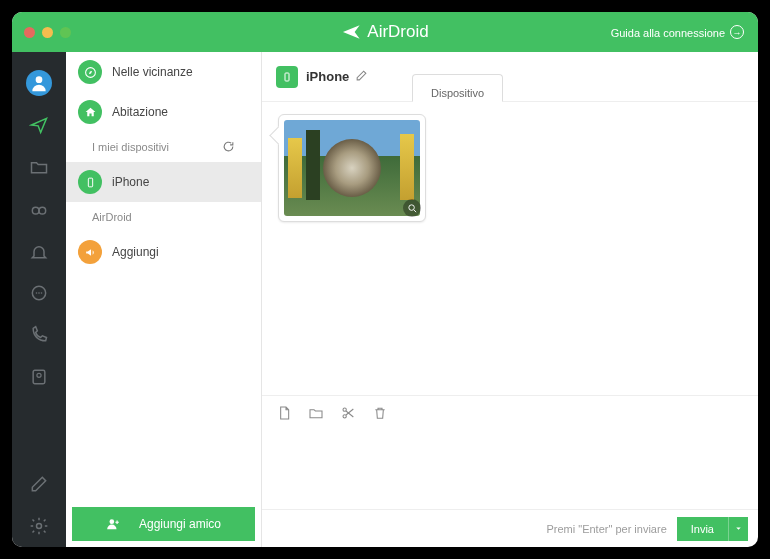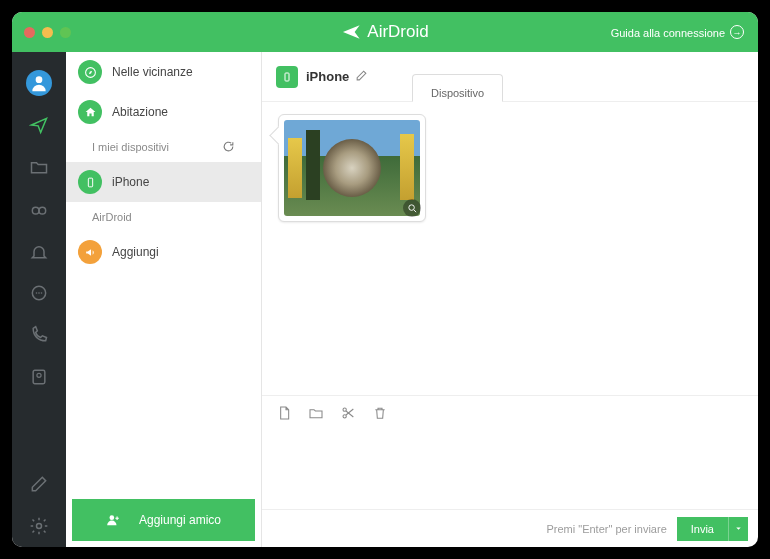--- a/index.html
+++ b/index.html
@@ -26,21 +26,21 @@
   .contacts { width: 196px; background: #fff; border-right: 1px solid #e5e5e5; display: flex; flex-direction: column; }
   .contacts-list { flex: 1; overflow-y: auto; }
   .c-item { height: 40px; display: flex; align-items: center; padding: 0 12px; gap: 10px; font-size: 12px; color: #454545; cursor: pointer; }
   .c-item.selected { background: #eaeaea; }
   .c-icon { width: 24px; height: 24px; border-radius: 50%; display: flex; align-items: center; justify-content: center; color: #fff; flex-shrink: 0; }
   .c-icon svg { width: 13px; height: 13px; }
   .green-bg { background: #42c062; }
   .orange-bg { background: #f3a13b; }
   .section-hdr { height: 30px; display:flex; align-items:center; padding: 0 26px; font-size: 11px; color: #8a8a8a; justify-content: space-between;}
   .refresh-ic { cursor:pointer; color:#7a7a7a;}
-  .add-friend { height: 42px; margin: 6px; background: #42c062; color: #fff; display: flex; align-items: center; justify-content: center; gap: 19px; font-size: 12px; cursor: pointer; }
+  .add-friend { height: 34px; margin: 6px; background: #42c062; color: #fff; display: flex; align-items: center; justify-content: center; gap: 19px; font-size: 12px; cursor: pointer; }
   .main { flex: 1; display: flex; flex-direction: column; min-width: 0; }
   .chat-hdr { height: 50px; display: flex; align-items: center; padding: 0 14px; border-bottom: 1px solid #eee; position: relative; }
   .chat-hdr .device-ic { width: 22px; height: 22px; border-radius:4px; background:#42c062; display:flex;align-items:center;justify-content:center;color:#fff; margin-right:8px;}
   .chat-hdr .device-ic svg{width:12px;height:12px;}
   .chat-hdr .title { font-size: 13px; color: #333; font-weight:600; }
   .chat-hdr .edit { margin-left: 6px; color: #888; cursor:pointer;}
   .tab { position:absolute; bottom:-1px; left:150px; height:28px; padding:12px 18px; border:1px solid #ddd; border-bottom:1px solid #fff; background:#fff; border-radius:4px 4px 0 0; font-size:11px; color:#666; display:flex; align-items:flex-start;}
   .chat-body { flex:1; background:#fff; padding: 12px 16px; overflow-y:auto; }
   .timestamp { text-align:center; font-size:11px; color:#9c9c9c; margin: 8px 0;}
   .msg-img { width: 148px; border:1px solid #ddd; border-radius:6px; padding:5px; background:#fff; position:relative; box-shadow:0 1px 2px rgba(0,0,0,.08);}

